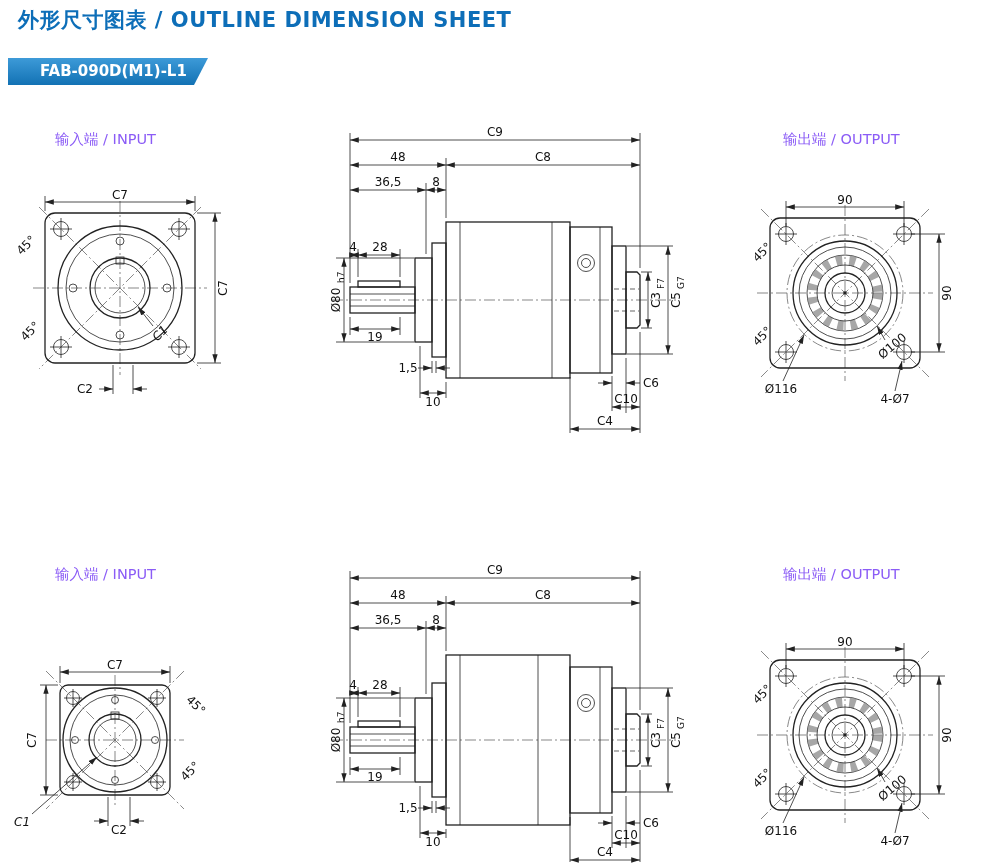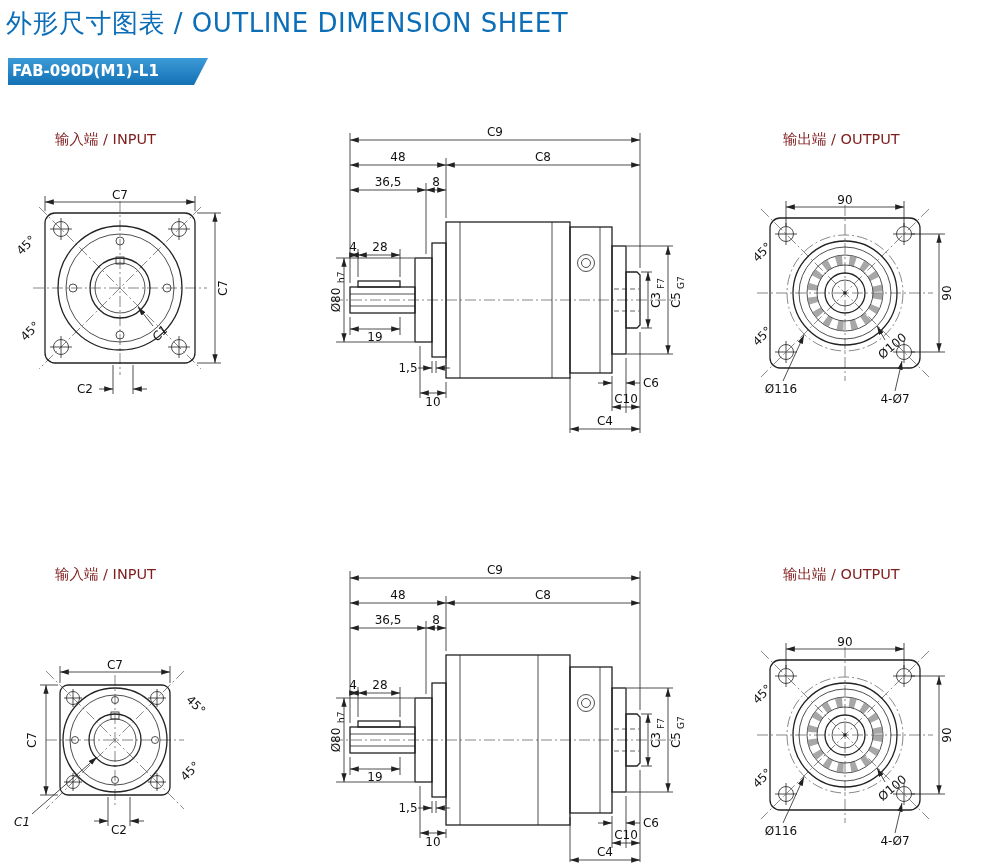--- a/index.html
+++ b/index.html
@@ -1,25 +1,25 @@
 <!DOCTYPE html>
 <html><head>
 <meta charset="utf-8">
 <style>
   *{margin:0;padding:0;box-sizing:border-box}
   html,body{background:#fff}
   body{width:1007px;height:867px;position:relative;overflow:hidden;
        font-family:"DejaVu Sans","Liberation Sans",sans-serif}
   .page{position:relative;width:1007px;height:867px;background:#fff}
-  .title{position:absolute;left:6px;top:6px;font-size:26px;font-weight:normal;color:#0d6eb8;letter-spacing:.5px}
-  .badge{position:absolute;left:8px;width:200px;height:27px;line-height:27px;padding-left:4px;
+  .title{position:absolute;left:18px;top:6px;font-size:21px;font-weight:bold;color:#0d6eb8;letter-spacing:.5px}
+  .badge{position:absolute;left:8px;width:200px;height:27px;line-height:27px;padding-left:32px;
          color:#fff;font-size:15px;font-weight:bold;
          background:linear-gradient(180deg,#3d9ad8 0%,#1272b4 100%);
          clip-path:polygon(0 0,100% 0,calc(100% - 14px) 100%,0 100%)}
-  .vlabel{position:absolute;font-size:14.5px;color:#7f1d1d}
+  .vlabel{position:absolute;font-size:14.5px;color:#8b5cf6}
   svg{position:absolute}
   .ol{fill:none;stroke:#222;stroke-width:1.3}
   .tl{fill:none;stroke:#222;stroke-width:.8}
   .dl{fill:none;stroke:#222;stroke-width:.8}
   .cl{fill:none;stroke:#555;stroke-width:.7;stroke-dasharray:11 3 2 3}
   .hl{fill:none;stroke:#222;stroke-width:.7;stroke-dasharray:5 3}
   .ring{fill:none;stroke:#8a8a8a;stroke-width:10;stroke-dasharray:6.2 7.1;opacity:.75}
   text{font-size:12px;fill:#111}
   .d{text-anchor:middle}
   .ds{font-size:9px;text-anchor:start}

